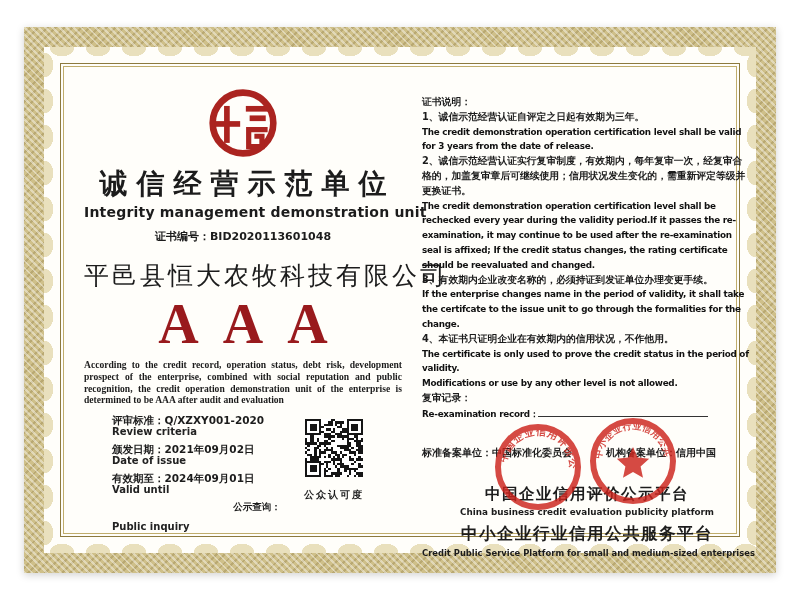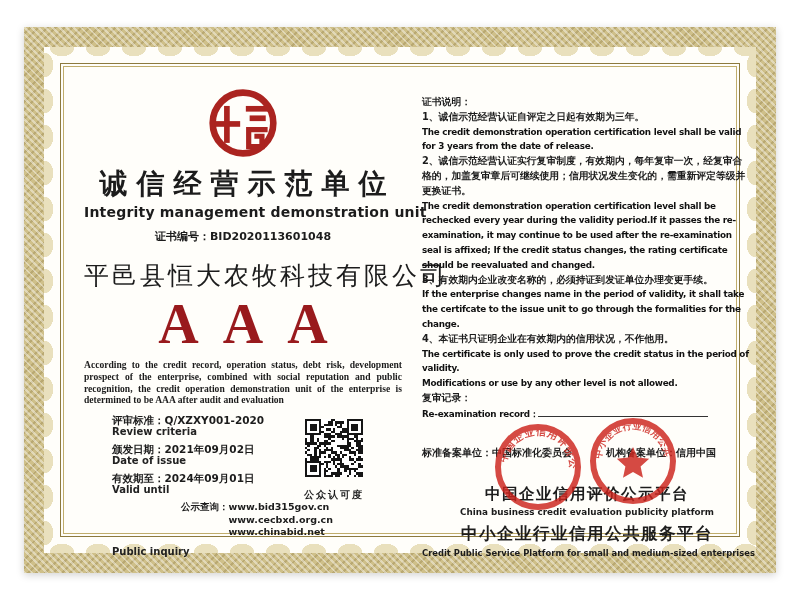--- a/index.html
+++ b/index.html
@@ -107,25 +107,20 @@
         <div class="f-line"><span>颁发日期：</span><span>2021年09月02日</span></div>
         <div class="f-sub">Date of issue</div>
       </div>
       <div>
         <div class="f-line"><span>有效期至：</span><span>2024年09月01日</span></div>
         <div class="f-sub">Valid until</div>
       </div>
       <div>
         <div class="f-urls">
           <span class="lab">公示查询：</span>
-          <span>
-            <div>www.bid315gov.cn</div>
-            <div>www.cecbxd.org.cn</div>
-            <div>www.chinabid.net</div>
-          </span>
         </div>
         <div class="f-sub" style="margin-top:8px">Public inquiry</div>
       </div>
     </div>
   </div>
 
   <div class="qr-block">
     <svg class="qr" fill="#151515" shape-rendering="crispEdges" viewBox="0 0 25 25">
         <rect x="0" y="0" width="1" height="1"></rect>
         <rect x="1" y="0" width="1" height="1"></rect>

